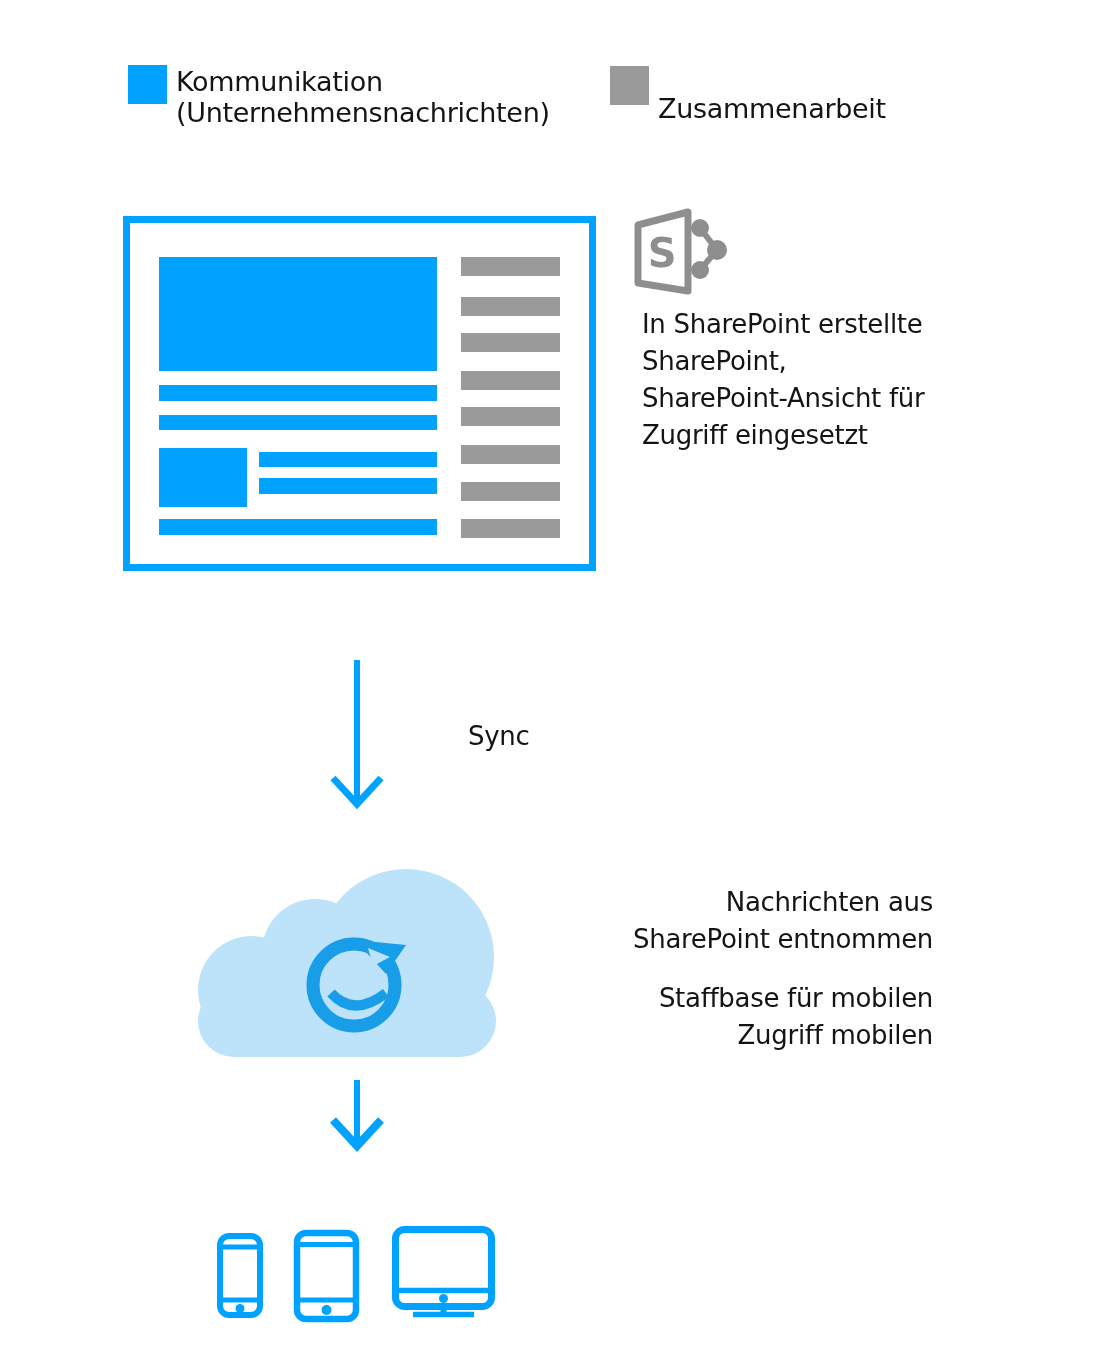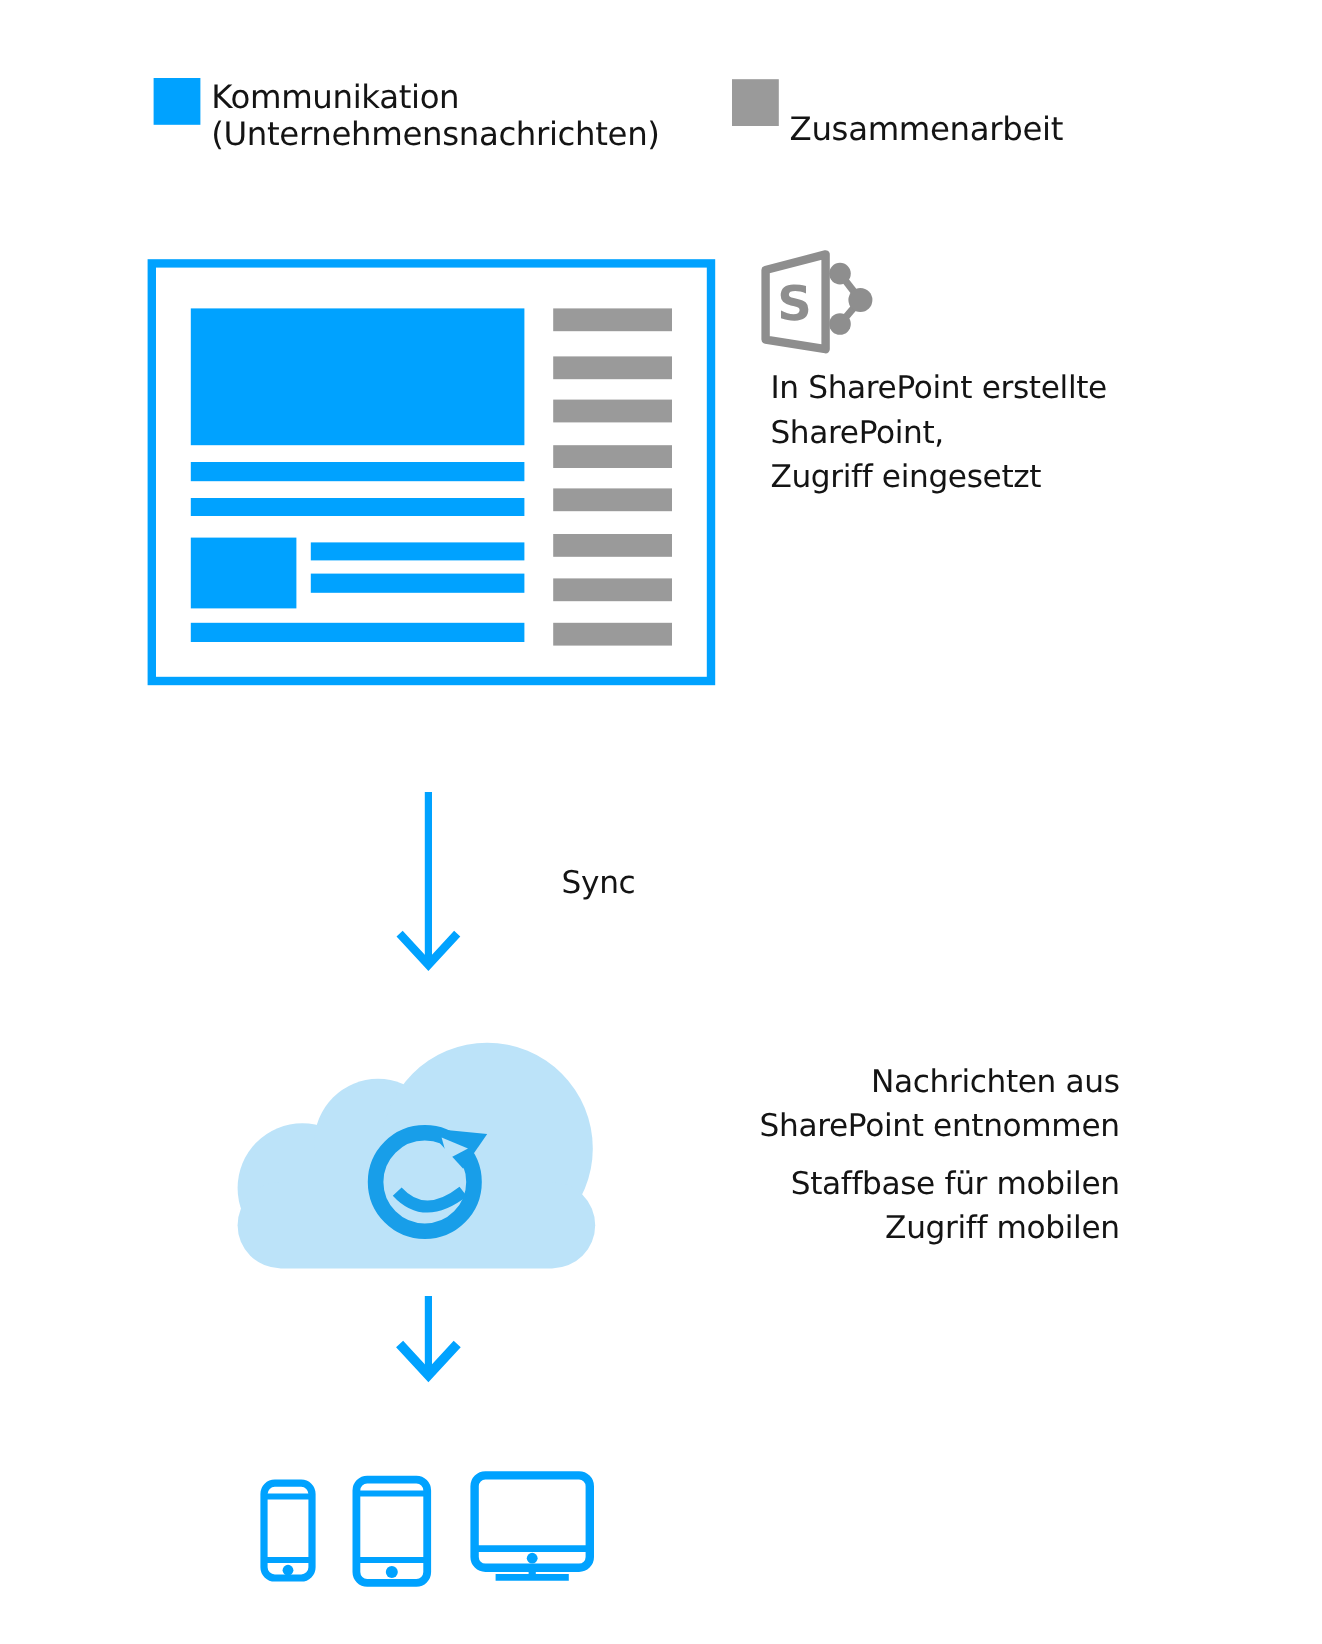--- a/index.html
+++ b/index.html
@@ -29,21 +29,21 @@
     box-sizing: border-box;
     border: 7px solid var(--accent-blue);
     background: #fff;
   }
   .wf-block { position: absolute; background: var(--accent-blue); }
   .wf-gbar { position: absolute; left: 331px; width: 99px; height: 19px; background: var(--collab-gray); }
 
   
   .caption { position: absolute; font-size: 26px; line-height: 37px; }
   .caption p { margin: 0; }
-  .caption p + p { margin-top: 11px; }
+  .caption p + p { margin-top: 22px; }
   .sync-label { position: absolute; font-size: 26px; line-height: 30px; }
 
   svg { display: block; overflow: visible; }
 </style>
 </head>
 <body>
 
 <div id="canvas">
 
   <div>
@@ -80,20 +80,21 @@
     <line x1="75" y1="25" x2="92" y2="47" style="stroke:var(--sharepoint-gray)" stroke-width="6"></line>
     <line x1="75" y1="67" x2="92" y2="47" style="stroke:var(--sharepoint-gray)" stroke-width="6"></line>
     <circle cx="75" cy="25" r="9" style="fill:var(--sharepoint-gray)"></circle>
     <circle cx="75" cy="67" r="9" style="fill:var(--sharepoint-gray)"></circle>
     <circle cx="92" cy="47" r="10" style="fill:var(--sharepoint-gray)"></circle>
   </svg>
 
   <div class="caption" style="left:642px; top:306px;">
     <div>In SharePoint erstellte</div>
     <div>SharePoint,</div>
+    <div>SharePoint-Ansicht für</div>
     <div>Zugriff eingesetzt</div>
   </div>
 
   <svg class="abs" style="left:330px; top:658px;" width="56" height="150" viewBox="0 0 56 150">
     <line x1="27" y1="2" x2="27" y2="144" style="stroke:var(--accent-blue)" stroke-width="6"></line>
     <polyline points="3,120 27,146 51,120" fill="none" style="stroke:var(--accent-blue)" stroke-width="7"></polyline>
   </svg>
   <div class="sync-label" style="left:468px; top:721px;">Sync</div>
 
   <svg class="abs" style="left:190px; top:860px;" width="320" height="205" viewBox="0 0 320 205">

